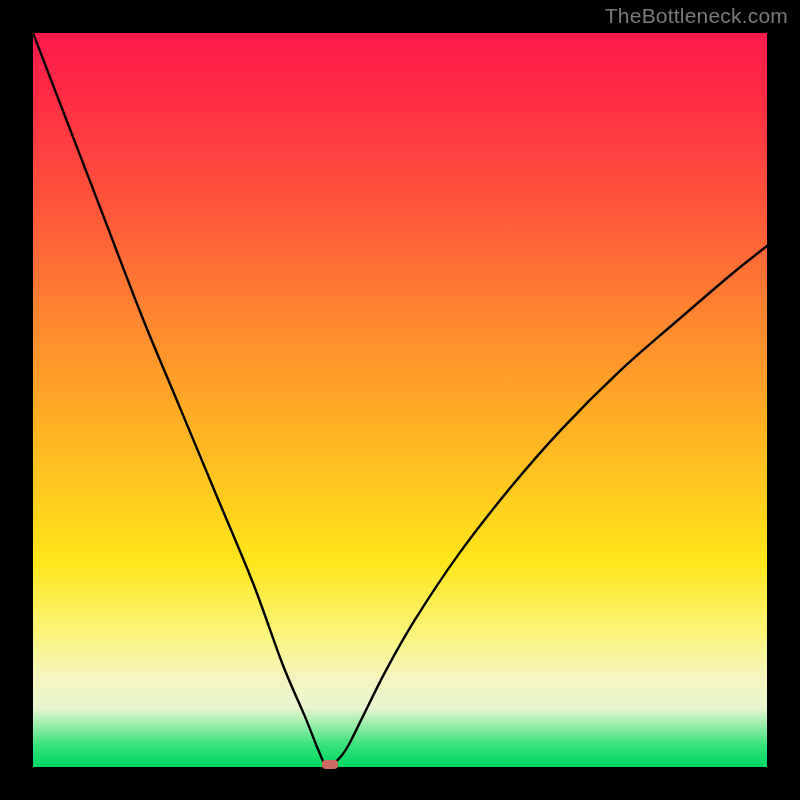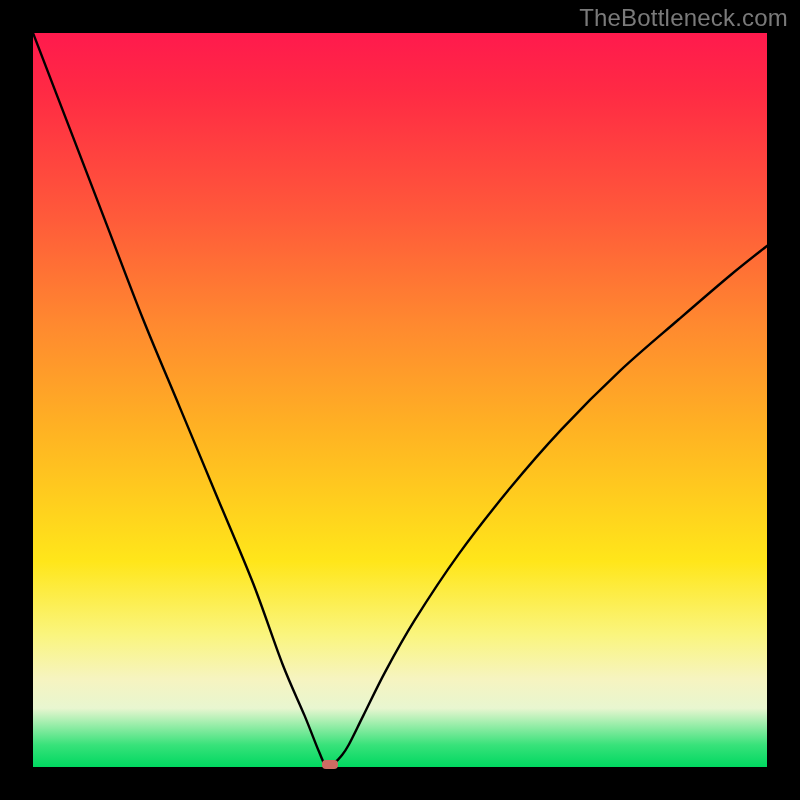--- a/index.html
+++ b/index.html
@@ -43,21 +43,21 @@
     left: 0;
     top: 0;
     width: 734px;
     height: 734px;
   }
   .watermark {
     position: absolute;
     top: 4px;
     right: 12px;
     color: #7a7a7a;
-    font-size: 24px;
+    font-size: 21px;
     font-weight: 500;
     letter-spacing: 0.2px;
     user-select: none;
   }
   .minmarker {
     position: absolute;
     width: 16px;
     height: 9px;
     border-radius: 4px;
     background: #cf6b63;

